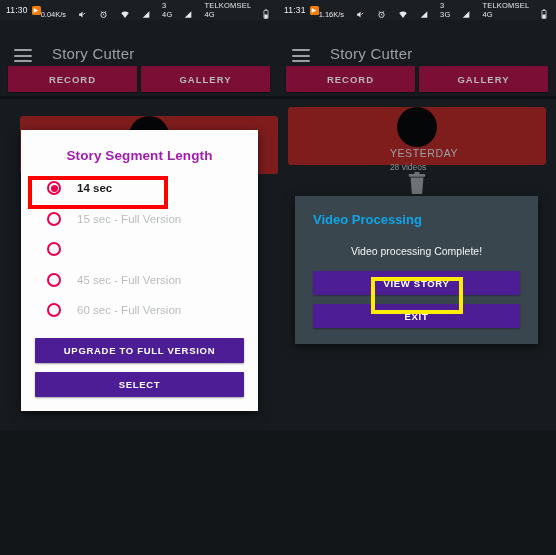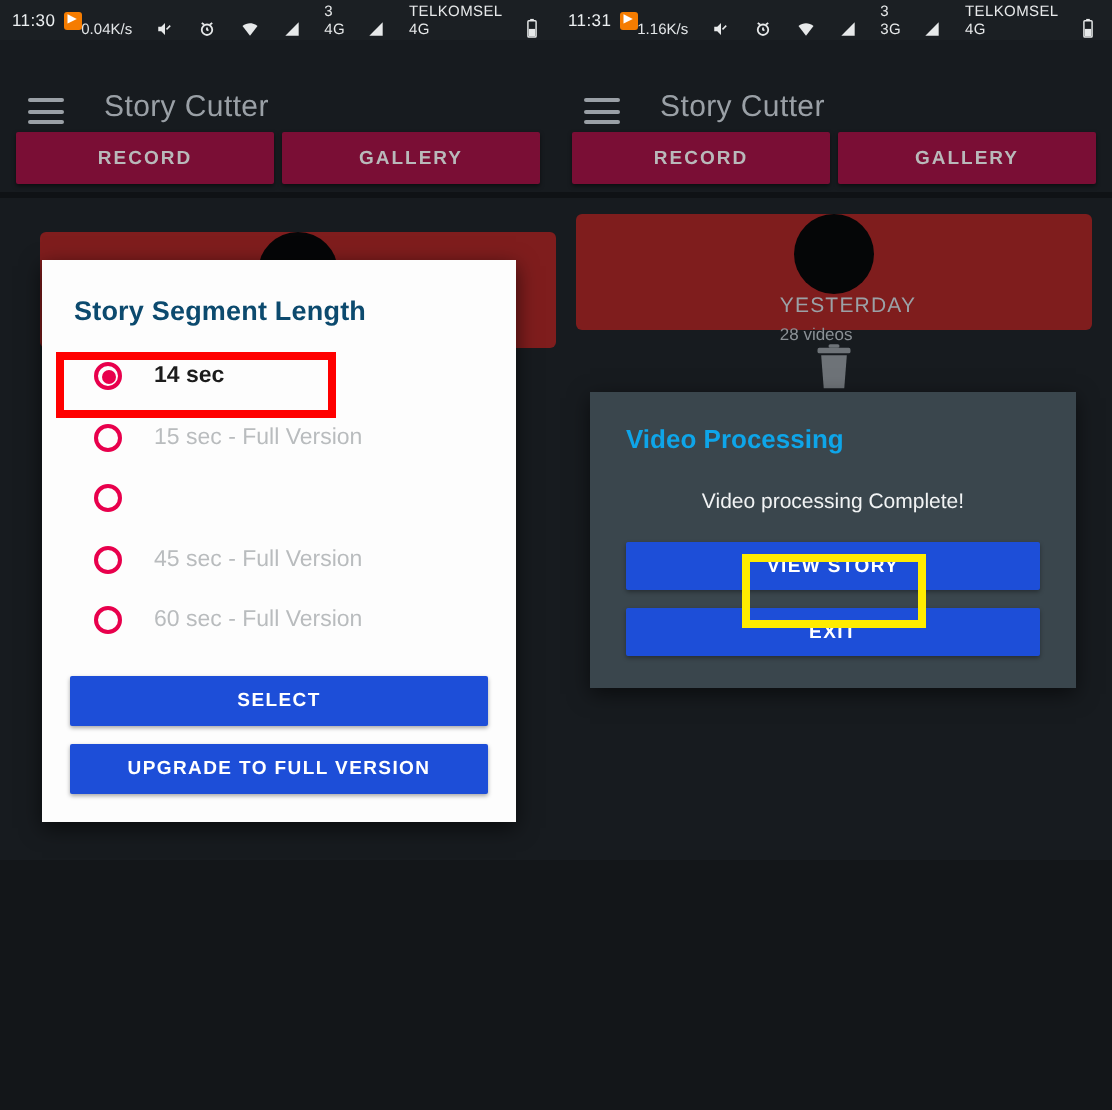--- a/index.html
+++ b/index.html
@@ -47,31 +47,31 @@
   .listtitle{color:#9ba1a6;font-size:10.5px;letter-spacing:.6px;}
   .listsub{color:#8b9196;font-size:8.5px;margin-top:3px;}
   .trash{width:22px;height:24px;opacity:.75;cursor:pointer;}
 
   
   .listcard.behind{position:absolute;left:10px;top:108px;width:258px;}
 
   
   .dialog-white{position:absolute;left:21px;top:130px;width:237px;background:#fdfdfd;
                 box-shadow:0 3px 10px rgba(0,0,0,.6);padding:0 0 14px 0;box-sizing:border-box;}
-  .dlg-title{font-size:13.5px;font-weight:bold;color:#0c4a6e;padding:18px 16px 4px 16px;letter-spacing:.1px;}
+  .dlg-title{font-size:13.5px;font-weight:bold;color:#a21caf;padding:18px 16px 4px 16px;letter-spacing:.1px;text-align:center;}
   .radio-list{padding:6px 0 0 0;}
   .radio-row{display:flex;align-items:center;height:30.5px;padding:0 0 0 26px;box-sizing:border-box;cursor:pointer;}
   .radio{width:14px;height:14px;border-radius:50%;border:2px solid #e8004c;box-sizing:border-box;flex:0 0 auto;
          display:flex;align-items:center;justify-content:center;}
   .radio .dot{width:7px;height:7px;border-radius:50%;background:#e8004c;display:none;}
   .radio-row.selected .radio .dot{display:block;}
   .radio-label{margin-left:16px;font-size:11.5px;color:#b9bcbe;}
   .radio-row.selected .radio-label{color:#1c1c1c;font-weight:bold;}
   .dlg-actions{padding:12px 14px 0 14px;}
-  .pinkbtn{height:25px;background:#1d4ed8;display:flex;align-items:center;justify-content:center;
+  .pinkbtn{height:25px;background:#4c1d95;display:flex;align-items:center;justify-content:center;
            color:#fff;font-size:9.5px;font-weight:bold;letter-spacing:.7px;cursor:pointer;border-radius:1px;
            box-shadow:0 1px 2px rgba(0,0,0,.35);}
   .pinkbtn + .pinkbtn{margin-top:9px;}
 
   
   .hl-red{position:absolute;left:28px;top:176px;width:140px;height:33px;
           border:4px solid #ff0000;box-sizing:border-box;pointer-events:none;}
 
   
   .dialog-dark{position:absolute;left:295px;top:196px;width:243px;background:#3a464d;
@@ -179,22 +179,22 @@
           <span class="radio"></span>
           <span class="radio-label">45 sec - Full Version</span>
         </div>
         <div class="radio-row">
           <span class="radio"></span>
           <span class="radio-label">60 sec - Full Version</span>
         </div>
       </div>
 
       <div class="dlg-actions">
+        <div class="pinkbtn">UPGRADE TO FULL VERSION</div>
         <div class="pinkbtn">SELECT</div>
-        <div class="pinkbtn">UPGRADE TO FULL VERSION</div>
       </div>
     </div>
 
     <div class="hl-red"></div>
   </div>
 
   <div class="pane right">
 
     <div class="statusbar">
       <div class="sb-left">

